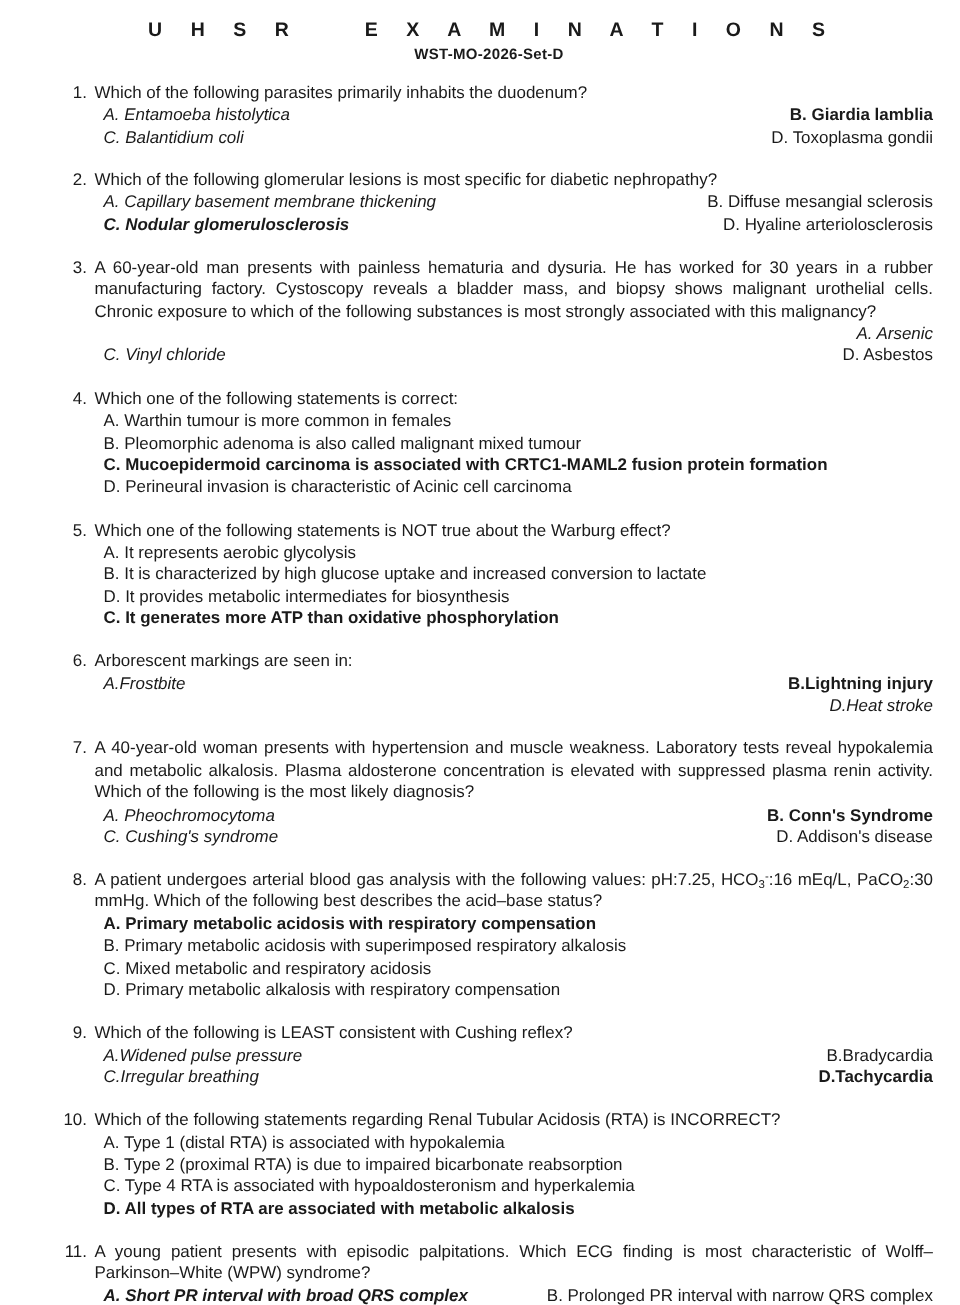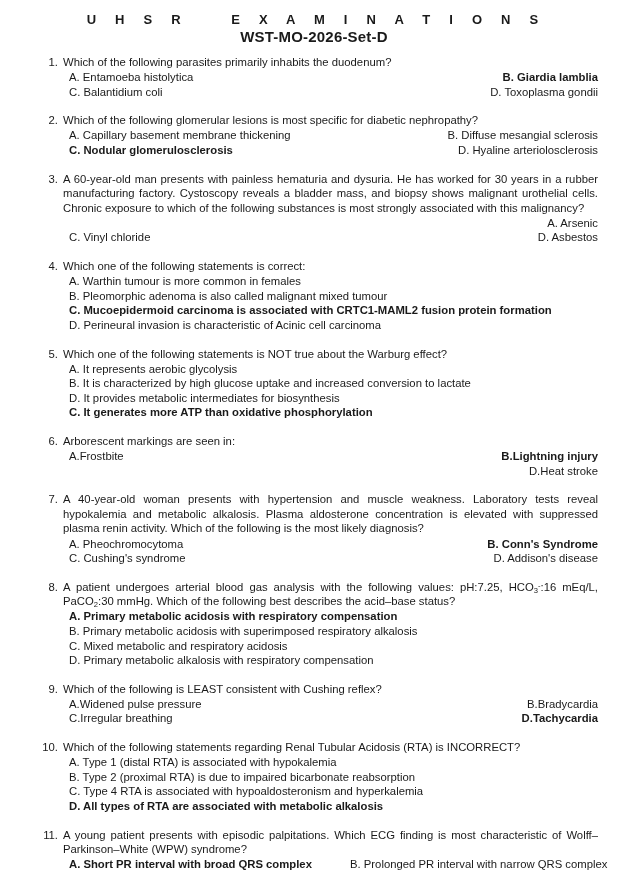--- a/index.html
+++ b/index.html
@@ -12,39 +12,39 @@
     height: 870px;
     font-family: "Liberation Sans", sans-serif;
     color: #1a1a1a;
     -webkit-font-smoothing: antialiased;
   }
   .page {
     position: relative;
     width: 640px;
     height: 870px;
     box-sizing: border-box;
-    padding: 12px 42px 0 30px;
+    padding: 12px 18px 0 30px;
     overflow: hidden;
   }
 
   
   .exam-header {
     text-align: center;
     margin: 0 0 11px 0;
   }
   .exam-title {
     font-size: 13px;
     font-weight: bold;
     letter-spacing: 3.2px;
     word-spacing: 9px;
     line-height: 16px;
     white-space: pre;
   }
   .exam-subtitle {
-    font-size: 15px;
+    font-size: 10px;
     font-weight: bold;
     letter-spacing: 0.2px;
     line-height: 15px;
     margin-top: 1px;
   }
 
   
   .q {
     display: flex;
     align-items: flex-start;
@@ -84,20 +84,21 @@
   .opt.bold { font-weight: bold; }
 
   
   .opt-row {
     display: flex;
     align-items: flex-start;
   }
   .opt-row > .opt:first-child {
     width: 273px;
     min-width: 273px;
+    font-style: italic;
   }
   .opt-row.narrow-col > .opt:first-child {
     width: 281px;
     min-width: 281px;
   }
   .opt-row > .opt:last-child {
     flex: 1;
     text-align: right;
   }
 

